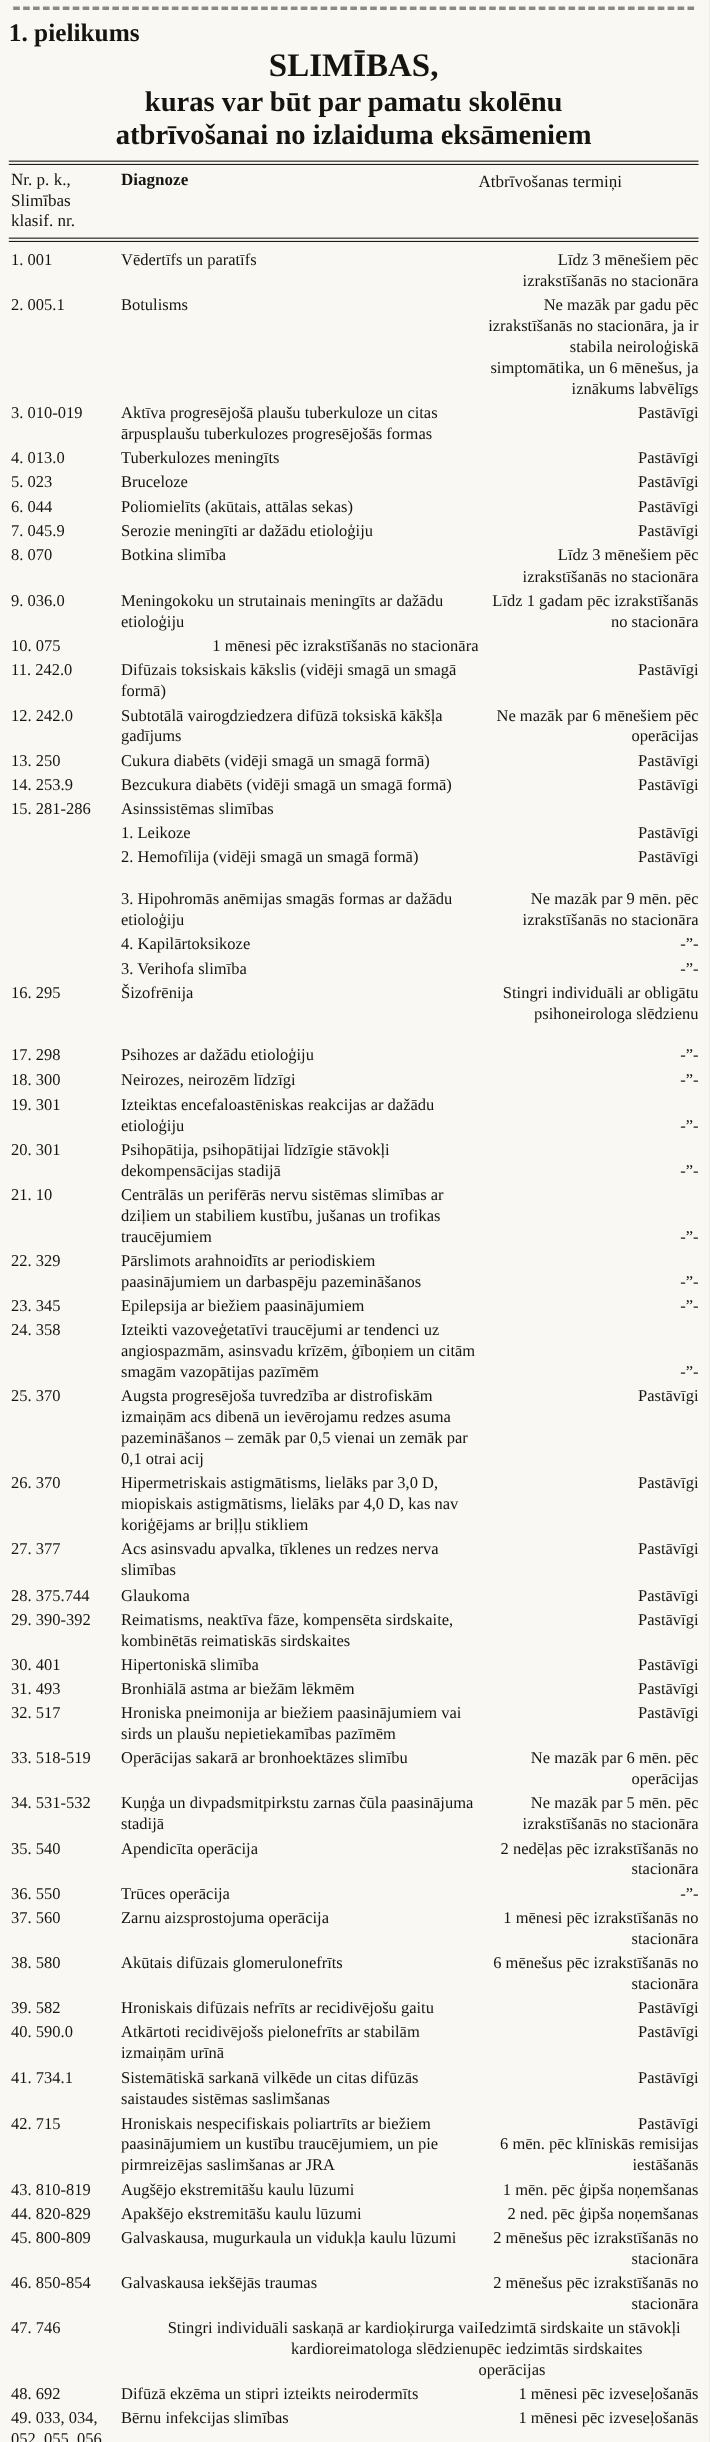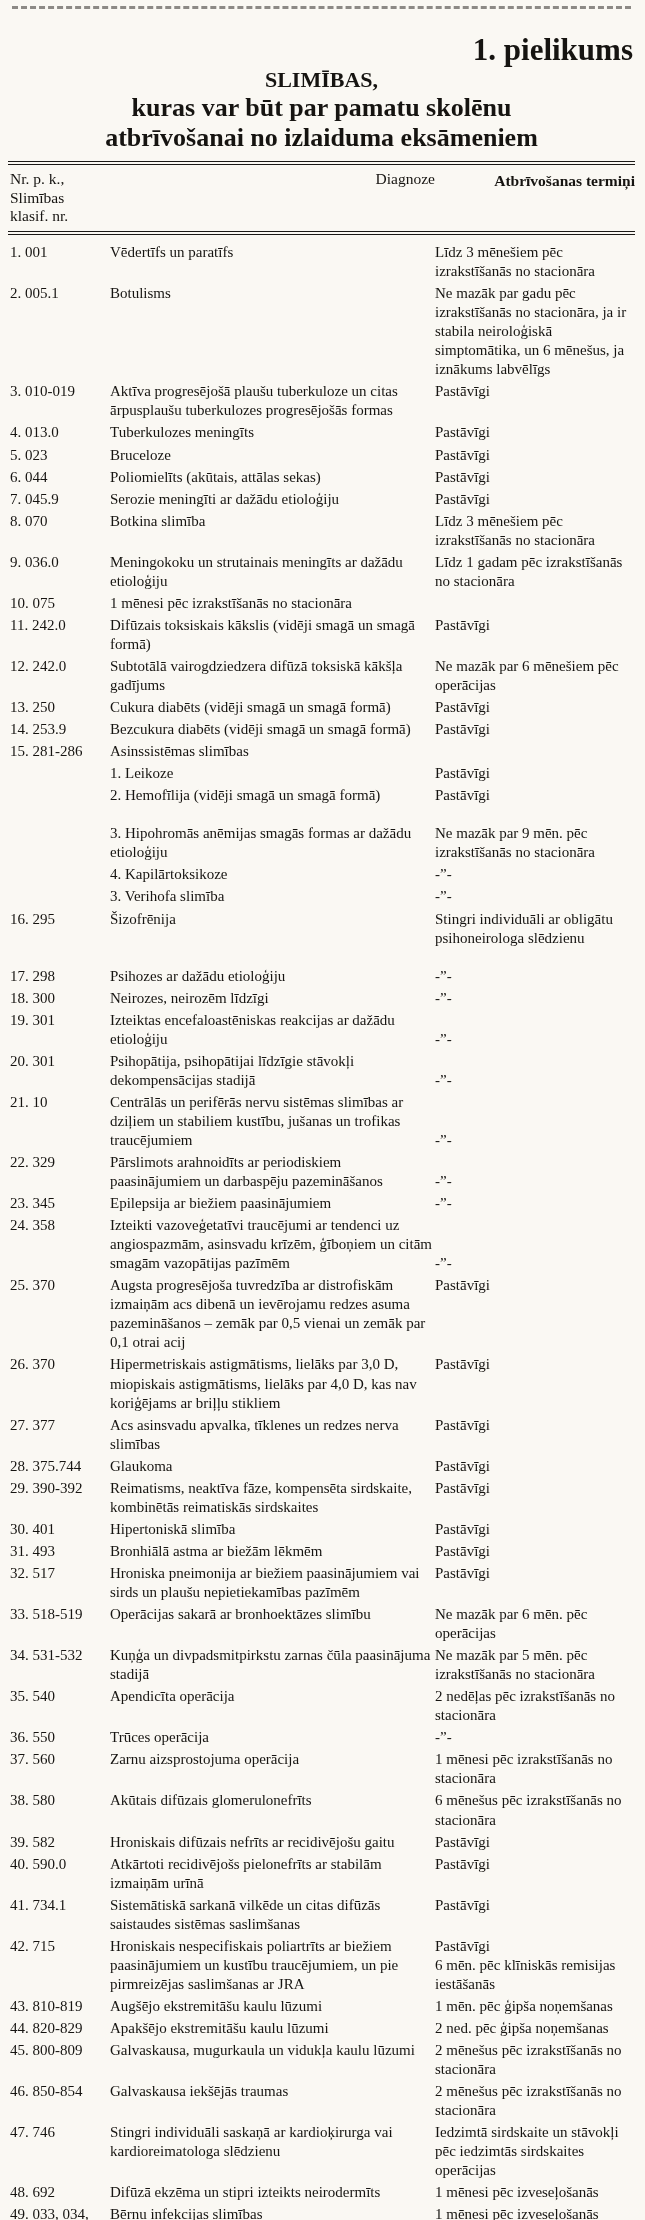--- a/index.html
+++ b/index.html
@@ -3,42 +3,42 @@
 <meta charset="utf-8">
 <style>
   html,body{margin:0;padding:0;background:#dedbd5;}
   .page{
     width:645px;min-height:2220px;box-sizing:border-box;
     margin:0 auto;padding:6px 10px 24px 8px;
     background:#faf8f3;color:#161411;
     font-family:"Liberation Serif","DejaVu Serif",serif;
   }
   .scan-artifact{height:6px;border-top:3px dashed #33302c;opacity:.55;margin:0 4px 2px 4px;}
-  .annex{ text-align:right;font-weight:bold;font-size:31px;line-height:1.1;margin-top:18px;padding-right:2px;}
+  .annex{ font-weight:bold;font-size:23px;line-height:1.1;margin-top:2px;padding-right:2px;}
   .title{text-align:center;font-weight:bold;}
-  .title .l1{font-size:22px;line-height:1.2;}
+  .title .l1{font-size:30px;line-height:1.2;}
   .title .l2{font-size:26px;line-height:1.15;}
   .title .l3{font-size:26px;line-height:1.15;}
   .tbl{margin-top:8px;border-top:4px double #1b1916;}
   .thead{
     display:grid;grid-template-columns:100px 1fr 200px;column-gap:0;
     padding:5px 0 5px 2px;border-bottom:4px double #1b1916;
     font-size:15.5px;line-height:1.2;
   }
   .th1{white-space:pre-line;}
-  .th2{text-align:right;}
-  .th3{text-align:right;padding-top:2px;font-weight:bold;}
+  .th2{text-align:left;font-weight:bold;}
+  .th3{text-align:left;padding-top:2px;}
   .rows{padding-top:8px;}
   .row{
     display:grid;grid-template-columns:100px 1fr 200px;
     font-size:15px;line-height:1.27;padding:0 0 3px 2px;
   }
   .row.spacer{height:16px;padding:0;}
   .cell{min-width:0;}
-  .cell.term{white-space:pre-line;}
+  .cell.term{white-space:pre-line;text-align:right;}
   .cell.term.term-bottom{align-self:end;}
 </style>
 </head>
 <body>
 
 <div class="page">
 
   <div class="scan-artifact"></div>
 
   <div class="annex">1. pielikums</div>

